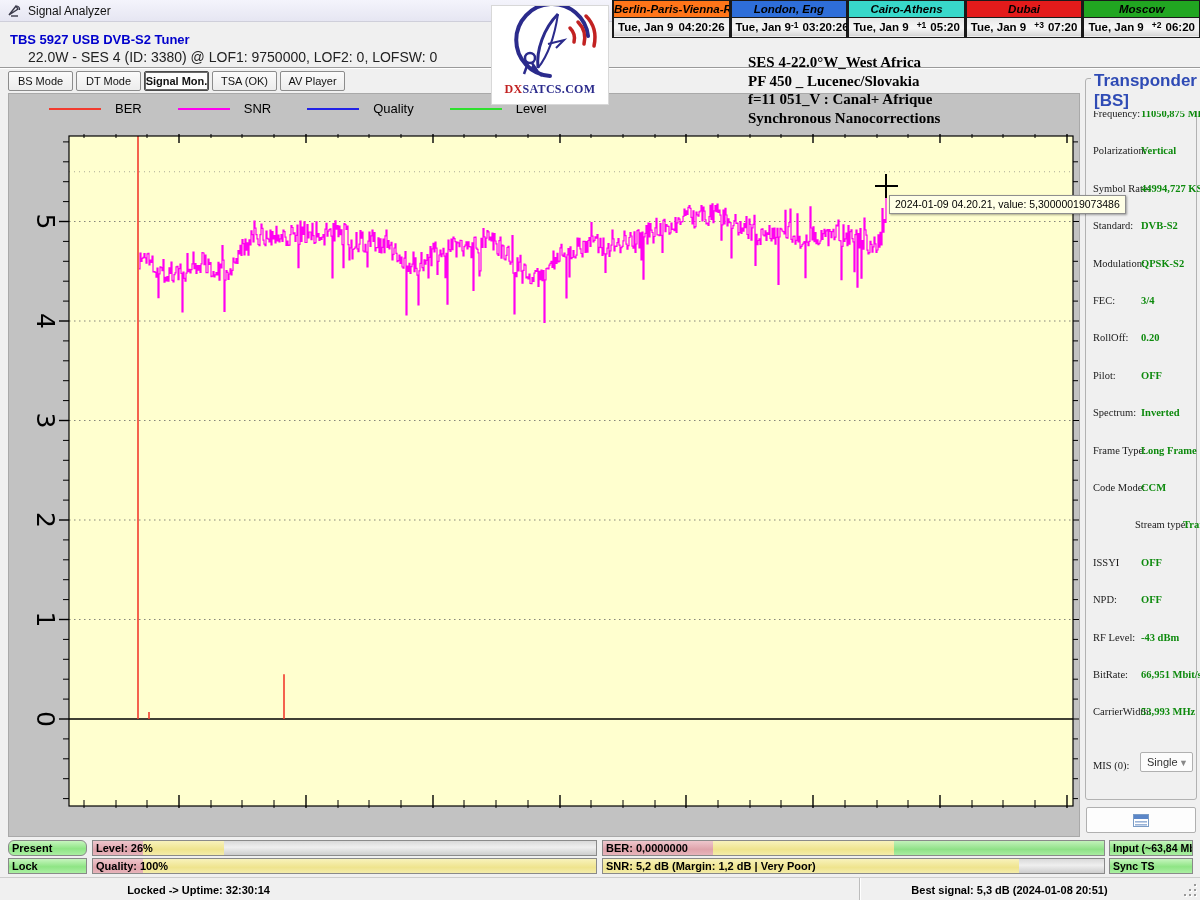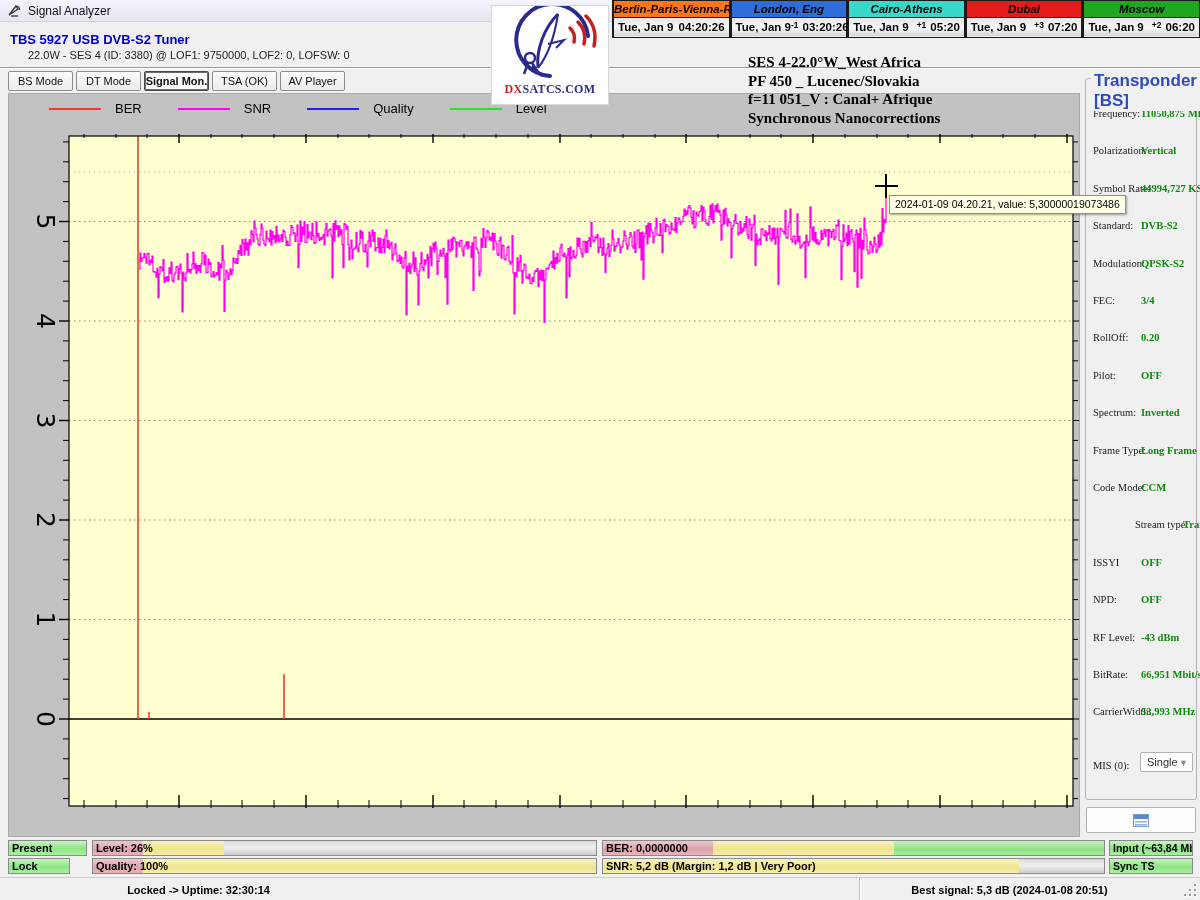--- a/index.html
+++ b/index.html
@@ -9,21 +9,21 @@
   
   #titlebar { position:absolute; left:0; top:0; width:1200px; height:22px;
     background:linear-gradient(#f4f4fc,#e6e6f2); border-bottom:1px solid #cfcfda;
     display:flex; align-items:center; padding-left:7px; }
   #titlebar .ttl { font-size:12px; color:#111; margin-left:6px; }
 
   
   #header { position:absolute; left:0; top:22px; width:1200px; height:46px;
     background:#f0f0f0; border-bottom:1px solid #9a9a9a; box-shadow:0 1px 0 #ffffff; }
   #tuner-name { position:absolute; left:10px; top:10px; font-size:13px; font-weight:bold; color:#0000cc; }
-  #tuner-sub  { position:absolute; left:28px; top:27px; font-size:11px; color:#222; }
+  #tuner-sub  { position:absolute; left:28px; top:27px; font-size:14px; color:#222; }
 
   
   #tabbar { position:absolute; left:8px; top:71px; height:21px; display:flex; gap:3px; z-index:3; }
   .tab { width:65px; height:20px; font-family:"Liberation Sans",sans-serif; font-size:11px; color:#111;
     background:linear-gradient(#fbfbfb,#ececec); border:1px solid #8c8c8c; border-radius:2px; text-align:center; line-height:18px; cursor:pointer; }
   .tab.active { background:#fdfdfd; border:1px solid #4a4a4a; box-shadow:inset 0 0 0 1px #6a6a6a; font-weight:bold; }
 
   
   #clocks { position:absolute; left:612px; top:0; width:588px; height:38px; display:flex; z-index:4; }
   .clock { width:117.6px; border:1px solid #1a1a1a; border-left-width:2px; }
@@ -72,22 +72,22 @@
     border:1px solid #b0b0b0; border-radius:2px; cursor:pointer; display:flex; align-items:center; justify-content:center; }
 
   
   .gauge { position:absolute; height:16px; border:1px solid #8a8a8a; background:linear-gradient(#d9d9d9,#efefef 45%,#cdcdcd); overflow:hidden; }
   .gauge .seg { position:absolute; top:0; bottom:0; }
   .seg-pink   { background:linear-gradient(#eec6cc,#dfa3ab 60%,#e7b4bb); }
   .seg-yellow { background:linear-gradient(#f8f2bc,#efe48e 60%,#f4ecaa); }
   .seg-green  { background:linear-gradient(#c2f2ba,#8fe187 60%,#a9eda1); }
   .gauge .glabel { position:absolute; left:3px; top:0; font-size:11px; font-weight:bold; color:#000; line-height:15px; white-space:nowrap; z-index:2; }
   .gauge.green-ind { background:linear-gradient(#c6f5be,#8fe585 55%,#aaefa2); }
-  #g-present { left:8px;   top:840px; width:79px; }
-  #g-lock    { left:8px;   top:858px; width:62px; }
+  #g-present { left:8px;   top:840px; width:79px;border-radius:6px; }
+  #g-lock    { left:8px;   top:858px; width:79px; }
   #g-level   { left:92px;  top:840px; width:505px; }
   #g-quality { left:92px;  top:858px; width:505px; }
   #g-ber     { left:602px; top:840px; width:503px; }
   #g-snr     { left:602px; top:858px; width:503px; }
   #g-input   { left:1109px;top:840px; width:84px; }
   #g-syncts  { left:1109px;top:858px; width:84px; }
   #g-input .glabel, #g-syncts .glabel { font-size:10.5px; }
 
   
   #statusbar { position:absolute; left:0; top:877px; width:1200px; height:23px; background:#f0f0f0; border-top:1px solid #cdcdcd; }

